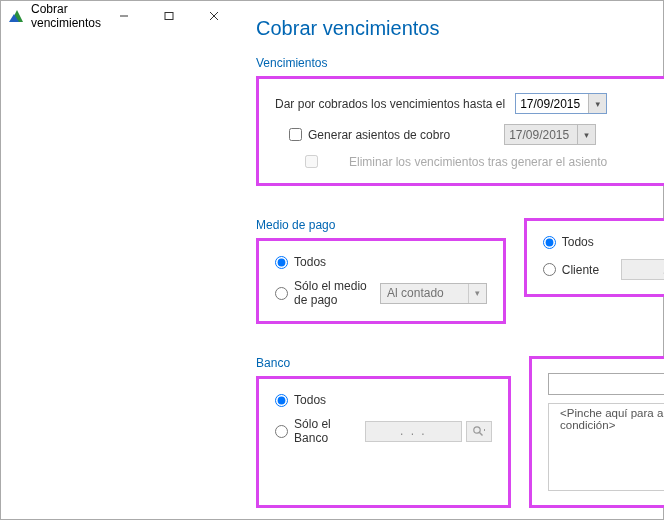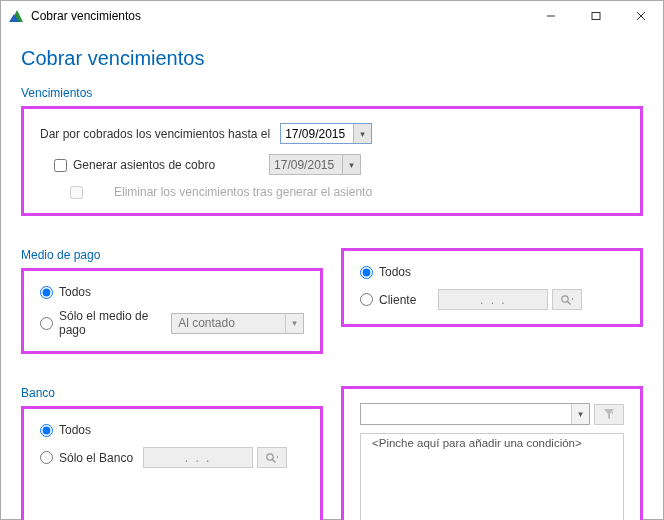--- a/index.html
+++ b/index.html
@@ -1,34 +1,34 @@
 <!DOCTYPE html>
 <html><head>
 <meta charset="utf-8">
 <style>
   * { box-sizing: border-box; }
   body { margin: 0; font-family: "Segoe UI", Tahoma, sans-serif; font-size: 12px; color: #333; background: #fff; }
-  .window { width: 664px; height: 520px; border: 1px solid #aaa; display: flex; flex-direction: column; }
+  .window { width: 664px; height: 520px; border: 1px solid #aaa; display: flex; }
   .titlebar { height: 30px; display: flex; align-items: center; padding: 0 0 0 8px; background: #fff; }
   .titlebar .appicon { width: 16px; height: 16px; margin-right: 6px; }
   .titlebar .title { flex: 1; font-size: 12px; color: #000; }
   .titlebar .winbtn { width: 45px; height: 30px; display: flex; align-items: center; justify-content: center; font-family: inherit; font-size: 14px; color: #333; }
   .titlebar .winbtn.close { font-size: 14px; }
   .content { flex: 1; padding: 10px 20px 14px 20px; display: flex; flex-direction: column; }
   .page-title { font-size: 20px; color: #0066b3; margin: 6px 0 16px 0; font-weight: 400; }
   .section-label { color: #0066b3; font-size: 12px; margin-bottom: 6px; }
   .box { border: 3px solid #d946ef; background: #fff; padding: 14px 16px; }
   .row { display: flex; align-items: center; margin-bottom: 10px; }
   .row:last-child { margin-bottom: 0; }
   .date-combo { display: inline-flex; border: 1px solid #7a9fce; height: 21px; }
   .date-combo.disabled { border-color: #bbb; }
   .date-combo input { border: none; width: 72px; padding: 2px 4px; font-family: inherit; font-size: 12px; outline: none; }
   .date-combo.disabled input { background: #e8e8e8; color: #666; }
   .date-combo .dd { width: 18px; background: #e6e6e6; border-left: 1px solid #bbb; display: flex; align-items: center; justify-content: center; font-size: 9px; color: #555; }
-  .checkbox { display: inline-flex; align-items: flex-end; gap: 6px; }
+  .checkbox { display: inline-flex; align-items: flex-start; gap: 6px; }
   .checkbox input { width: 13px; height: 13px; margin: 0; }
   .checkbox.disabled { color: #aaa; gap: 31px; }
   .radio { display: inline-flex; align-items: center; gap: 6px; }
   .radio input { margin: 0; }
   .two-col { display: flex; gap: 18px; margin-top: 32px; }
   .col { flex: 1; display: flex; flex-direction: column; }
   .select-combo { display: inline-flex; border: 1px solid #bbb; height: 21px; background: #eee; width: 150px; }
   .select-combo .val { flex: 1; padding: 2px 6px; font-size: 12px; color: #737373; }
   .select-combo .dd { width: 18px; display: flex; align-items: center; justify-content: center; font-size: 9px; color: #888; border-left: 1px solid #ccc; }
   .text-disabled { background: #eee; border: 1px solid #ccc; height: 21px; width: 110px; display: inline-flex; align-items: center; justify-content: center; font-size: 12px; color: #888; letter-spacing: 2px; }

